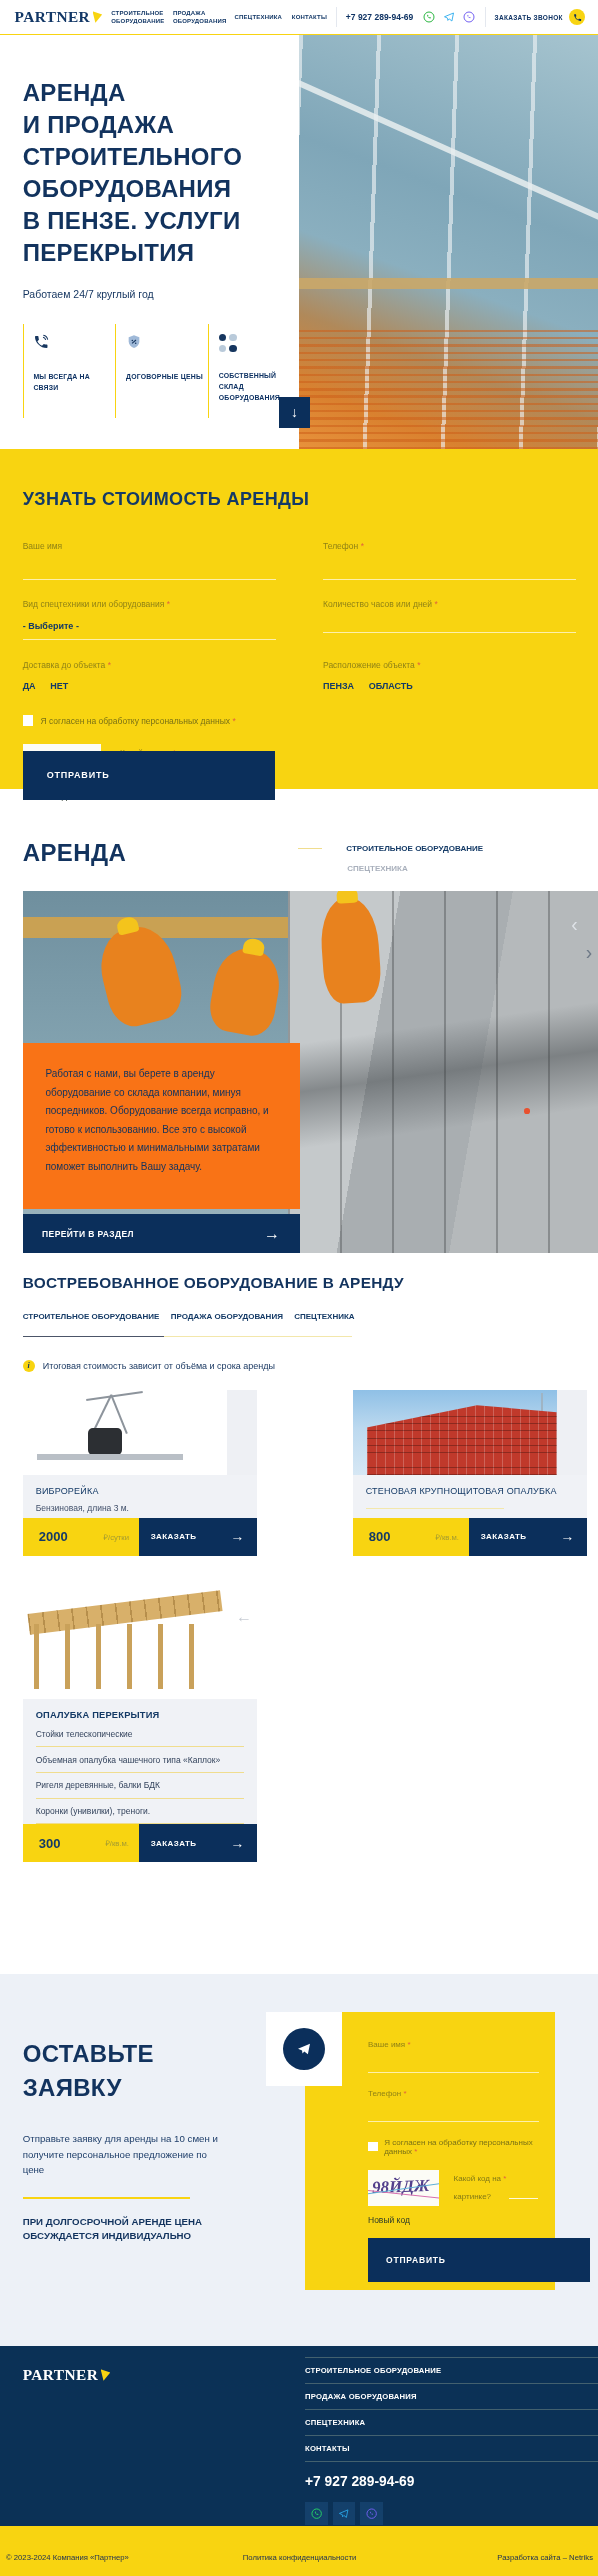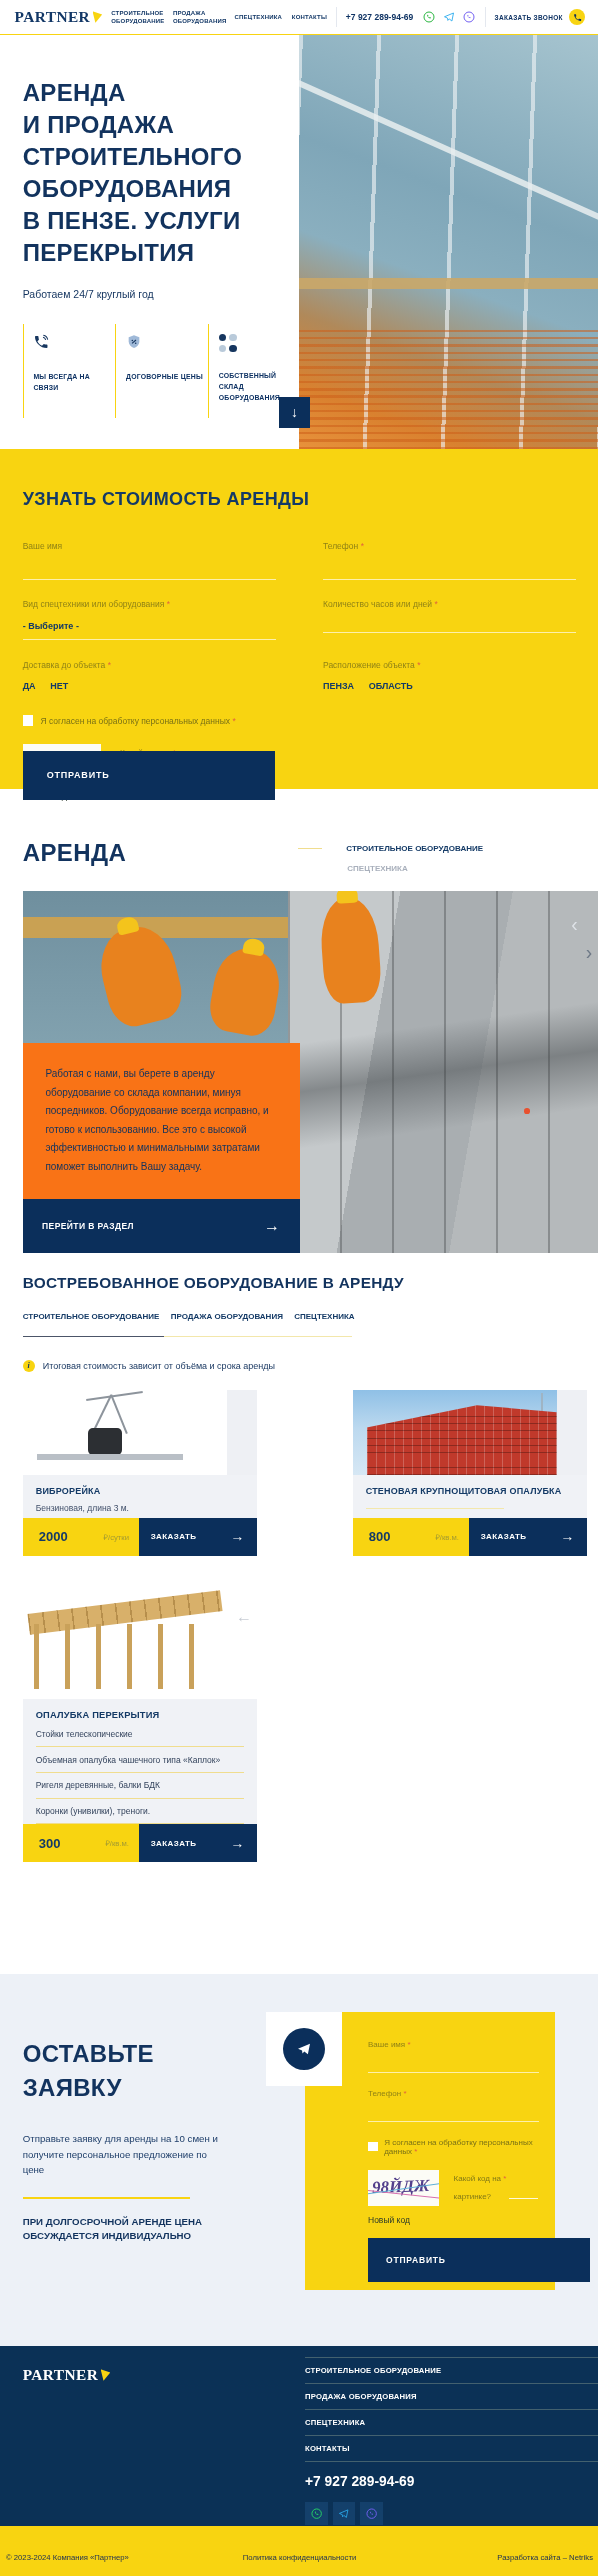--- a/index.html
+++ b/index.html
@@ -72,21 +72,21 @@
 .ph-right{position:absolute;right:0;top:0;width:54%;height:100%;background:linear-gradient(100deg,#c5c9cb 0 30%,#a9aeb1 30% 60%,#b5b9bb 60% 100%)}
 .ph-right::before{content:"";position:absolute;inset:0;background:linear-gradient(172deg,rgba(0,0,0,0) 38%,rgba(68,73,76,.5) 50%,rgba(0,0,0,0) 64%)}
 .ph-right::after{content:"";position:absolute;inset:0;background:repeating-linear-gradient(90deg,rgba(55,58,60,.35) 0 1.6px,rgba(0,0,0,0) 1.6px 52px)}
 .worker{position:absolute;background:#e8821e;border-radius:46% 46% 32% 32%}
 .worker::before{content:"";position:absolute;top:-11.3px;left:50%;transform:translateX(-50%);width:21px;height:16px;border-radius:50% 50% 20% 20%;background:#f4c41c}
 .w1{left:14%;top:10%;width:74px;height:97px;transform:rotate(-14deg)}
 .w2{left:33%;top:16%;width:65px;height:85px;transform:rotate(10deg)}
 .w3{left:52%;top:2%;width:57px;height:105px;transform:rotate(-4deg)}
 .red-dot{position:absolute;right:12%;top:60%;width:5.7px;height:5.7px;border-radius:50%;background:#e8512f}
 .panel{position:absolute;left:0;bottom:44px;width:277px;height:166px;background:#f97316;padding:22px 22.7px;font-size:10px;line-height:1.85;color:#12335e}
-.cta{position:absolute;left:0;bottom:0;width:277px;height:54px;background:#0B2F5B;color:#fff;display:flex;align-items:center;padding:0 19.4px;font-size:8.5px;font-weight:bold;letter-spacing:0.4px;cursor:pointer}
+.cta{position:absolute;left:0;bottom:0;width:277px;height:39px;background:#0B2F5B;color:#fff;display:flex;align-items:center;padding:0 19.4px;font-size:8.5px;font-weight:bold;letter-spacing:0.4px;cursor:pointer}
 .cta-arrow{margin-left:auto;font-size:16px;font-weight:normal}
 .car-prev{position:absolute;right:21px;top:24px;font-size:19.4px;color:#dfe3e8;cursor:pointer;line-height:1}
 .car-next{position:absolute;right:6.5px;top:52px;font-size:19.4px;color:#6d7886;cursor:pointer;line-height:1}
 
 .catalog{height:712px;padding:12px 22.7px 0;background:#fff;position:relative}
 .cat-title{font-size:15.4px;font-weight:bold;letter-spacing:0.3px;color:#12335e}
 .ctabs{display:flex;gap:11.3px;margin-top:20px}
 .ctab{font-size:8px;font-weight:bold;color:#143a66;cursor:pointer}
 .tab-underline{margin-top:14.6px;display:flex;width:329px;height:1.6px}
 .tu-dark{width:141px;background:#4c5568}
@@ -99,21 +99,21 @@
 .cimg::after{content:"";position:absolute;right:0;top:0;width:30px;height:100%;background:#eef0f4}
 .screed-beam{position:absolute;left:14.6px;bottom:14.6px;width:146px;height:6.5px;background:#b9bfc6}
 .screed-engine{position:absolute;left:65px;bottom:19.4px;width:34px;height:27.5px;background:#2c2f33;border-radius:4.9px}
 .screed-bar1{position:absolute;left:78px;bottom:40px;width:2.4px;height:42px;background:#8d949c;transform:rotate(26deg)}
 .screed-bar2{position:absolute;left:95px;bottom:40px;width:2.4px;height:42px;background:#8d949c;transform:rotate(-22deg)}
 .screed-handle{position:absolute;left:63px;top:4.9px;width:57px;height:2.4px;background:#8d949c;transform:rotate(-8deg)}
 .bld-sky{position:absolute;inset:0;background:linear-gradient(180deg,#8fc0e6 0%,#bcd9ef 45%,#d6e7f4 100%)}
 .bld{position:absolute;left:6%;right:30px;top:18%;bottom:0;background:#c0392b;background-image:repeating-linear-gradient(0deg,rgba(0,0,0,.28) 0 0.8px,rgba(0,0,0,0) 0.8px 7.3px),repeating-linear-gradient(90deg,rgba(255,255,255,.22) 0 0.8px,rgba(0,0,0,0) 0.8px 9px);clip-path:polygon(0 32%,58% 0,100% 10%,100% 100%,0 100%)}
 .crane{position:absolute;right:44px;top:3.2px;width:1.6px;height:32px;background:#9fb4c4}
 .cbody{background:#f0f2f6;padding:9.7px 13px 0;height:43px}
-.cname{font-size:9px;font-weight:bold;letter-spacing:0.2px;color:#143a66;line-height:1.4}
+.cname{font-size:9px;font-weight:normal;letter-spacing:0.2px;color:#143a66;line-height:1.4}
 .cdesc{margin-top:5.7px;font-size:8.5px;color:#41506a}
 .cdiv{width:138px;height:1.6px;background:#f3e7ab;margin-top:10.5px}
 .pricebar{display:flex;height:38px}
 .pb-y{width:116px;background:#F8D411;display:flex;align-items:center;padding:0 9.7px 0 16px}
 .price{font-size:13px;font-weight:bold;color:#143a66}
 .unit{margin-left:auto;font-size:7.7px;color:rgba(20,58,102,.38)}
 .pb-n{flex:1;background:#0B2F5B;color:#fff;display:flex;align-items:center;padding:0 12px;font-size:8px;font-weight:bold;letter-spacing:0.4px;cursor:pointer}
 .pb-arrow{margin-left:auto;font-size:13.8px;font-weight:normal}
 .card3{width:234px;margin-top:32px}
 .cimg3{height:111px;background:#fff;position:relative;overflow:hidden}

